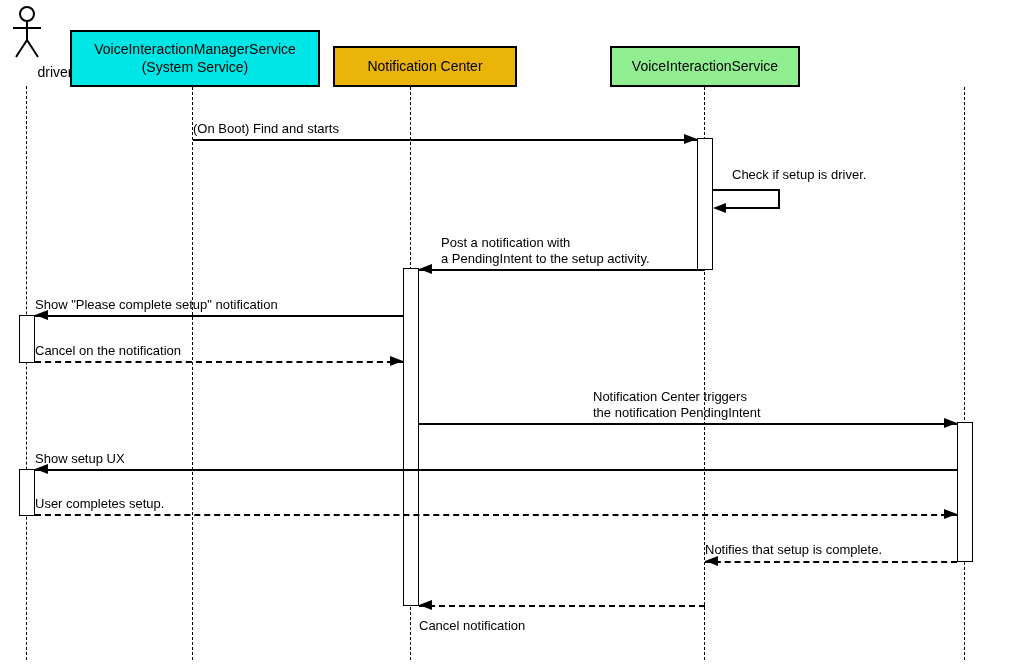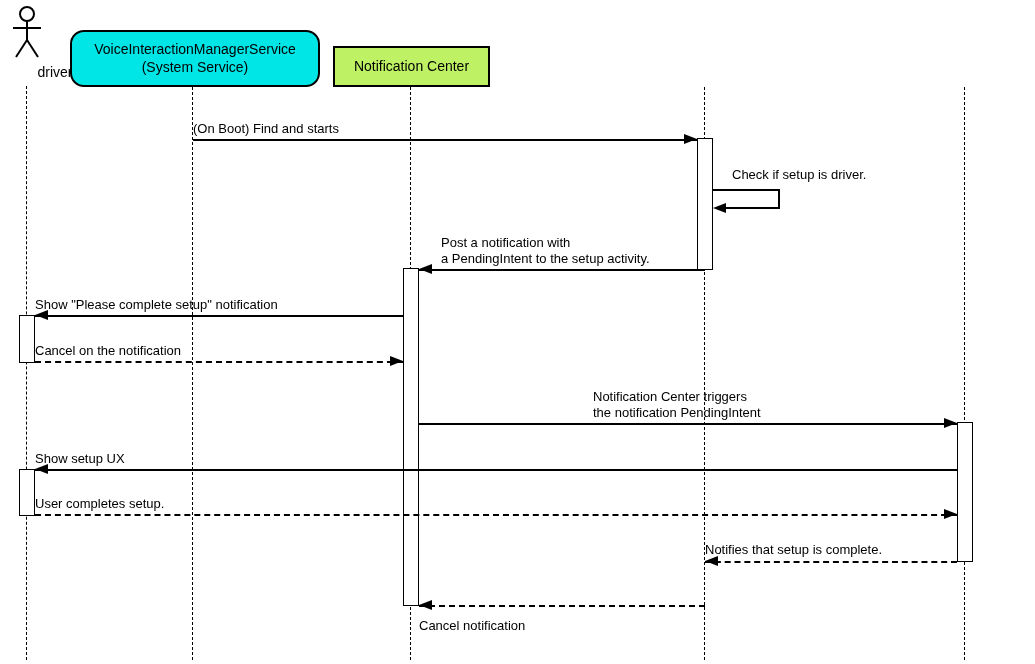--- a/index.html
+++ b/index.html
@@ -34,23 +34,24 @@
     <svg width="36" height="56" viewBox="0 0 36 56">
       <circle cx="18" cy="10" r="7" fill="none" stroke="#000" stroke-width="2"></circle>
       <line x1="18" y1="17" x2="18" y2="36" stroke="#000" stroke-width="2"></line>
       <line x1="4" y1="24" x2="32" y2="24" stroke="#000" stroke-width="2"></line>
       <line x1="18" y1="36" x2="7" y2="53" stroke="#000" stroke-width="2"></line>
       <line x1="18" y1="36" x2="29" y2="53" stroke="#000" stroke-width="2"></line>
     </svg>
   </div>
   <div class="actor-label" style="left:0px;top:64px;width:54px">driver</div>
 
-  <div class="headbox" style="left: 70px; top: 30px; width: 250px; height: 57px; background-color: rgb(0, 229, 229); border-radius: 14px;">VoiceInteractionManagerService
+  <div class="headbox" style="left: 70px; top: 30px; width: 250px; height: 57px; background-color: rgb(0, 229, 229);">VoiceInteractionManagerService
 (System Service)</div>
-  <div class="headbox" style="left: 333px; top: 46px; width: 157px; height: 41px; background-color: #bef264; text-align: right;">Notification Center</div>
+  <div class="headbox" style="left: 333px; top: 46px; width: 184px; height: 41px; background-color: #eab308; text-align: right;">Notification Center</div>
+  <div class="headbox" style="left: 610px; top: 46px; width: 190px; height: 41px; background-color: rgb(144, 238, 144);">VoiceInteractionService</div>
 
   <div class="activation" style="left:697px;top:138px;height:132px"></div>
   <div class="activation" style="left:403px;top:268px;height:338px"></div>
   <div class="activation" style="left:19px;top:315px;height:48px"></div>
   <div class="activation" style="left:957px;top:422px;height:140px"></div>
   <div class="activation" style="left:19px;top:469px;height:47px"></div>
 
   <div class="msg-label center" style="left:193px;top:121px;width:504px">(On Boot) Find and starts</div>
   <div class="msg-line" style="left:193px;top:139px;width:504px"></div>
   <div class="arrow-right" style="left:684px;top:134px"></div>

